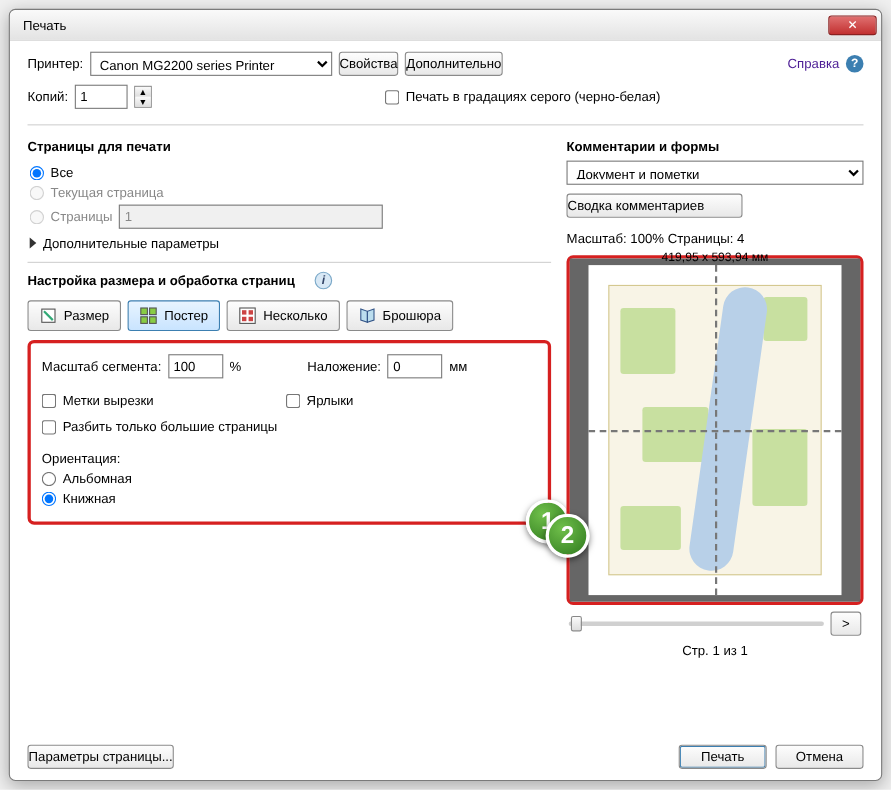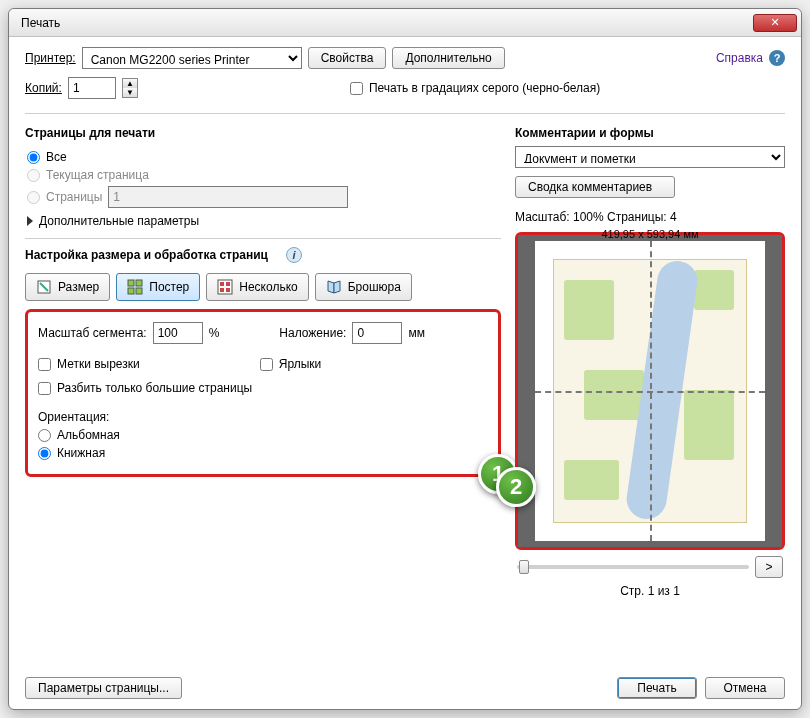--- a/index.html
+++ b/index.html
@@ -4,24 +4,24 @@
 <style>
 * { box-sizing: border-box; }
 body { margin:0; font-family:"Segoe UI",Tahoma,sans-serif; font-size:12px; color:#000; background:#f0f0f0; padding:8px; }
 .dialog { width:794px; height:702px; background:#fff; border:1px solid #7a7a7a; border-radius:6px; box-shadow:0 4px 16px rgba(0,0,0,.3); display:flex; flex-direction:column; }
 .titlebar { height:28px; display:flex; align-items:center; padding:0 4px 0 12px; background:linear-gradient(#fafafa,#e3e3e3); border-bottom:1px solid #c0c0c0; border-radius:6px 6px 0 0; }
 .titlebar .title { font-size:12px; }
 .titlebar .spacer { flex:1; }
 .close-btn { width:44px; height:18px; background:linear-gradient(#e07070,#c23030); border:1px solid #8a2020; border-radius:3px; display:flex; align-items:center; justify-content:center; color:#fff; cursor:pointer; font-size:11px; }
 .content { flex:1; padding:10px 16px 10px 16px; display:flex; flex-direction:column; }
 .row { display:flex; align-items:center; gap:6px; margin-bottom:8px; }
-.label-u { text-decoration:underline; text-decoration-color:#000; }
+.label-u { text-decoration-color:#000; }
 select.std, input.std { border:1px solid #7a7a7a; background:#fff; font-size:12px; height:22px; padding:4px 4px; }
 select.std { height:22px; }
-.btn { background:linear-gradient(#fdfdfd,#e8e8e8); border:1px solid #8a8a8a; border-radius:3px; height:22px; padding:0 12px; font-size:12px; cursor:pointer; display:inline-flex; align-items:center; gap:4px; }
+.btn { background:linear-gradient(#fdfdfd,#e8e8e8); border:1px solid #8a8a8a; border-radius:3px; height:22px; padding:0 0; font-size:12px; cursor:pointer; display:inline-flex; align-items:center; gap:4px; }
 .btn.default { box-shadow:0 0 0 1px #3c7fb1 inset; }
 .link { color:#4c1d95; cursor:pointer; }
 .help-circle { width:16px;height:16px;border-radius:50%;background:#3c7fb1;color:#fff;display:inline-flex;align-items:center;justify-content:center;font-size:11px;font-weight:bold; }
 .split { display:flex; gap:14px; flex:1; }
 .left-col { flex:1 1 480px; display:flex; flex-direction:column; }
 .right-col { flex:0 0 270px; display:flex; flex-direction:column; }
 .sec-title { font-weight:bold; margin:4px 0 6px; }
 .sep { height:1px; background:#d0d0d0; margin:6px 0 8px; }
 .pages-box { padding:0 0 0 2px; }
 .radio-row { display:flex; align-items:center; gap:6px; margin:4px 0; }

